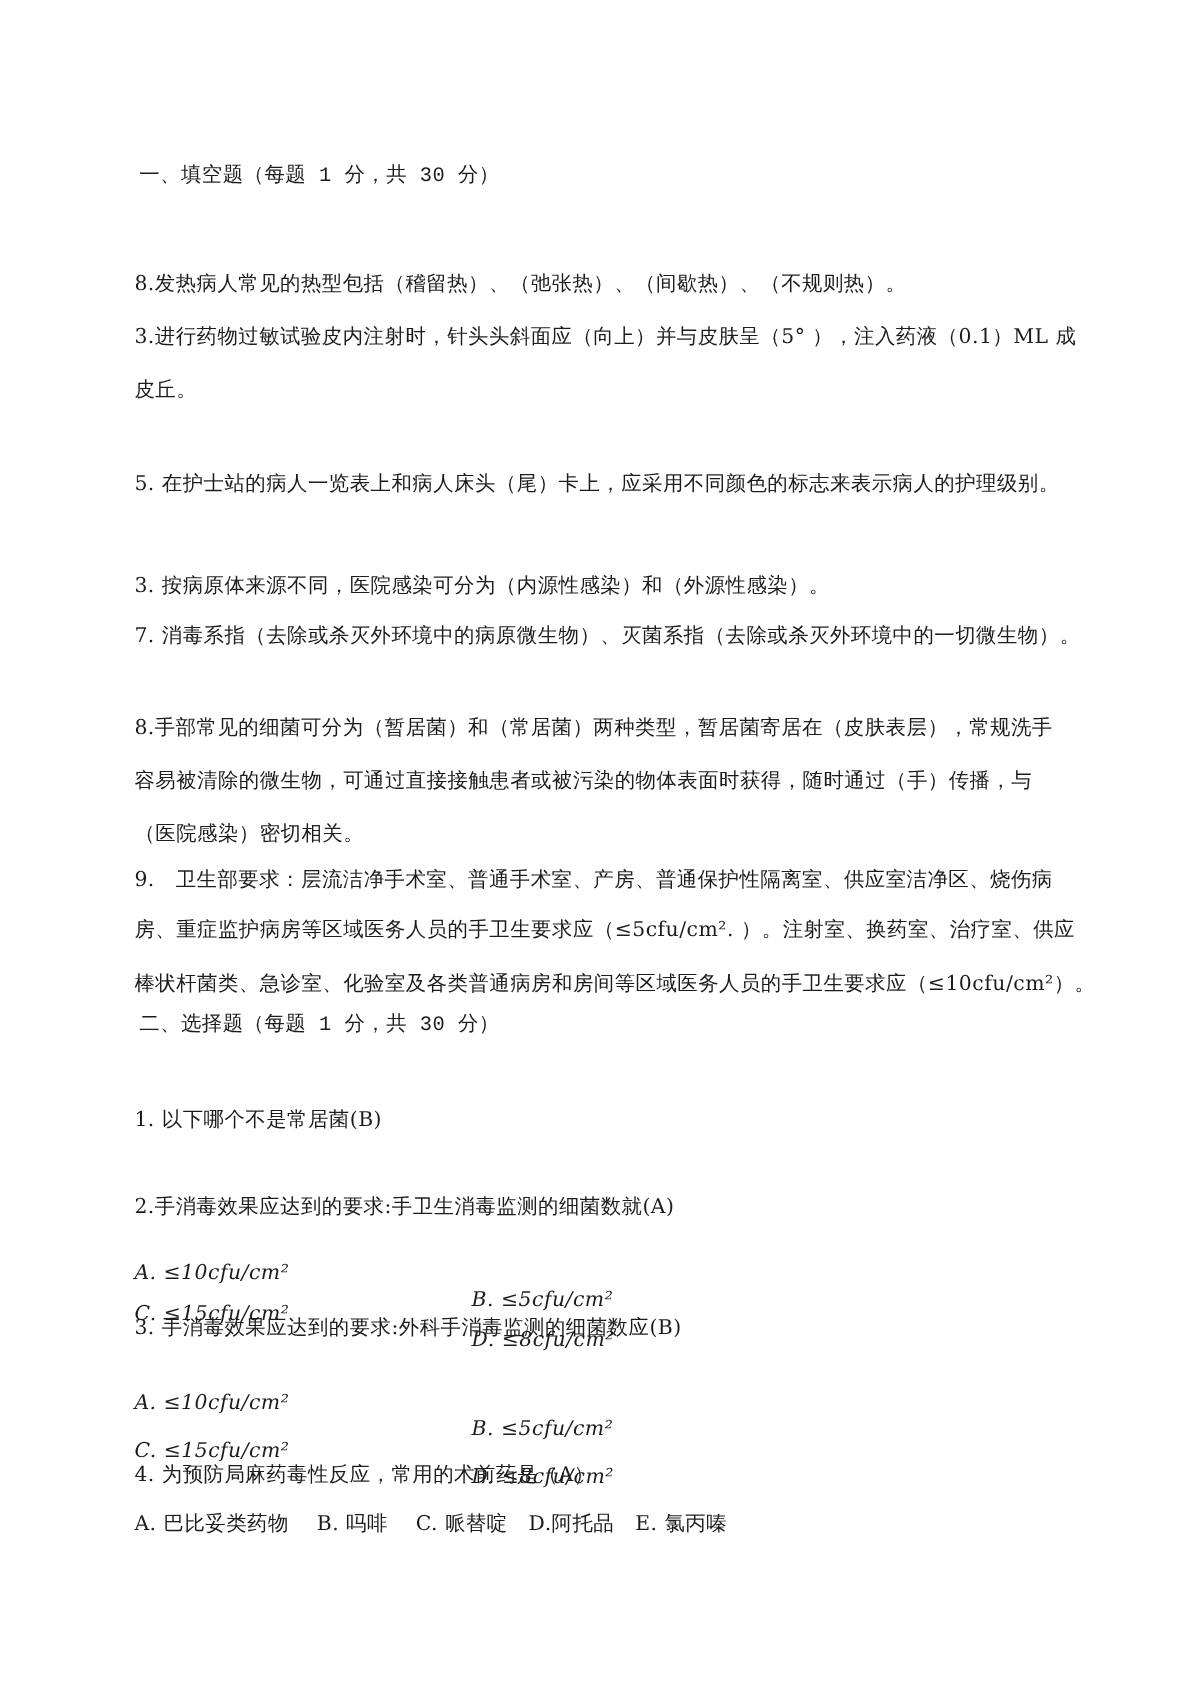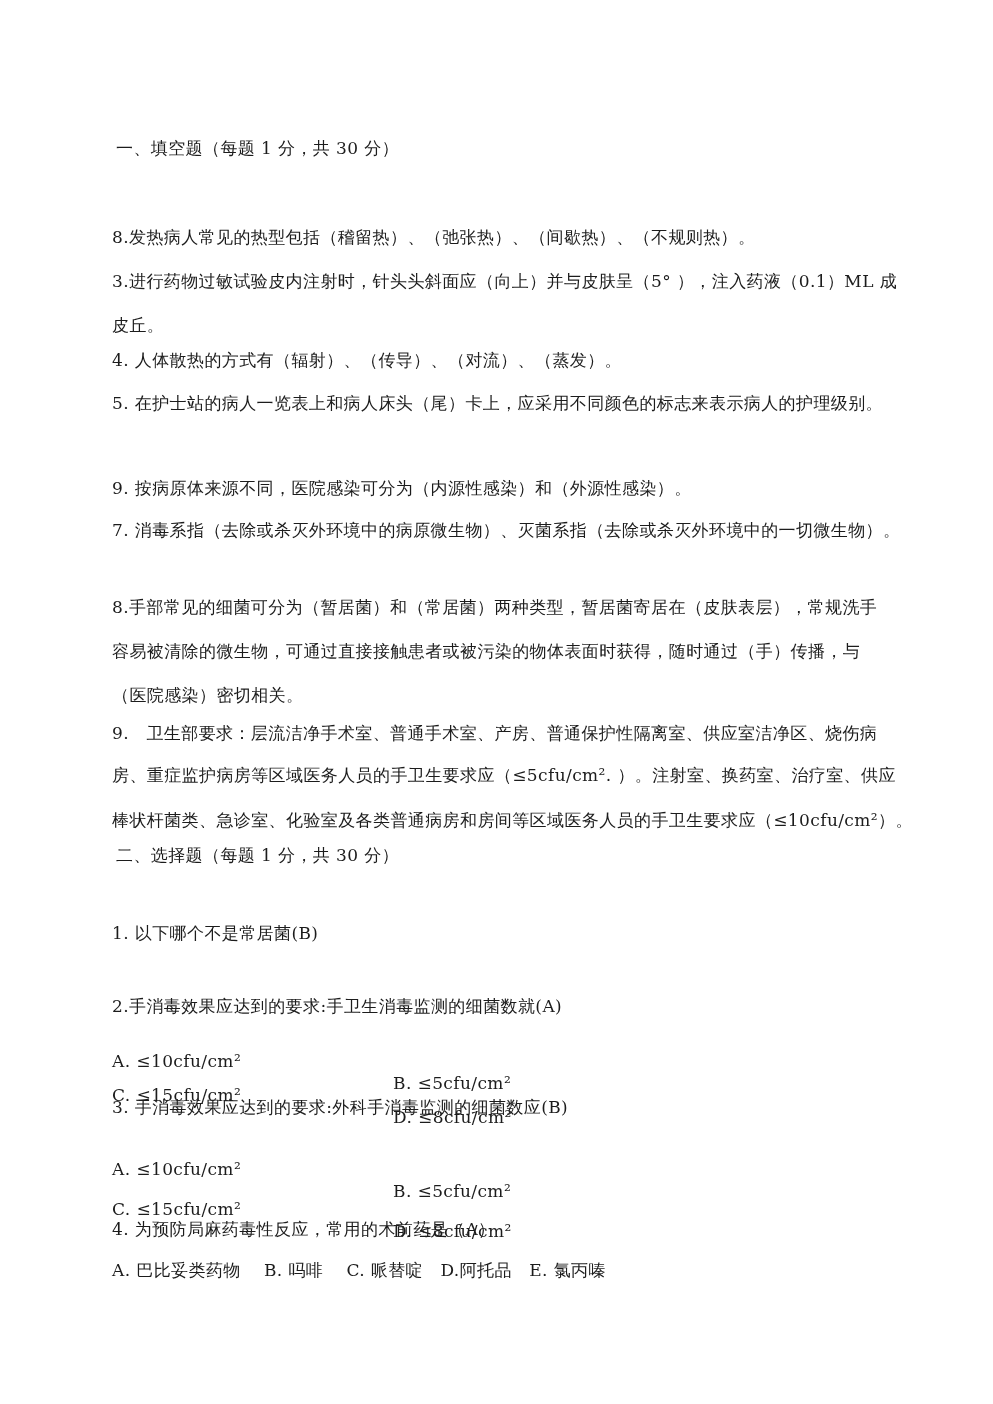--- a/index.html
+++ b/index.html
@@ -20,23 +20,25 @@
     position: absolute;
     left: 112px;
     width: 810px;
     font-size: 17px;
     line-height: 22px;
     letter-spacing: 0.4px;
     white-space: pre;
   }
   .heading {
     left: 116px;
+    font-family: Liberation Mono, monospace;
   }
   .two-col {
     width: 810px;
+    font-style: italic;
   }
   .two-col .col-a {
     position: absolute;
     left: 0;
     white-space: pre;
   }
   .two-col .col-b {
     position: absolute;
     left: 281px;
     white-space: pre;
@@ -44,23 +46,22 @@
 </style>
 </head>
 <body>
 
 <div class="page">
 
   <div class="line heading" style="top:137px">一、填空题（每题 1 分，共 30 分）</div>
   <div class="line" style="top:226px">8.发热病人常见的热型包括（稽留热）、（弛张热）、（间歇热）、（不规则热）。</div>
   <div class="line" style="top:270px">3.进行药物过敏试验皮内注射时，针头头斜面应（向上）并与皮肤呈（5° ），注入药液（0.1）ML 成</div>
   <div class="line" style="top:314px">皮丘。</div>
-  <div class="line" style="top:349px">4. 人体散热的方式有（辐射）、（传导）、（对流）、（蒸发）。</div>
   <div class="line" style="top:392px">5. 在护士站的病人一览表上和病人床头（尾）卡上，应采用不同颜色的标志来表示病人的护理级别。</div>
-  <div class="line" style="top:477px">9. 按病原体来源不同，医院感染可分为（内源性感染）和（外源性感染）。</div>
+  <div class="line" style="top:477px">3. 按病原体来源不同，医院感染可分为（内源性感染）和（外源性感染）。</div>
   <div class="line" style="top:519px">7. 消毒系指（去除或杀灭外环境中的病原微生物）、灭菌系指（去除或杀灭外环境中的一切微生物）。</div>
   <div class="line" style="top:596px">8.手部常见的细菌可分为（暂居菌）和（常居菌）两种类型，暂居菌寄居在（皮肤表层），常规洗手</div>
   <div class="line" style="top:640px">容易被清除的微生物，可通过直接接触患者或被污染的物体表面时获得，随时通过（手）传播，与</div>
   <div class="line" style="top:684px">（医院感染）密切相关。</div>
   <div class="line" style="top:722px">9.   卫生部要求：层流洁净手术室、普通手术室、产房、普通保护性隔离室、供应室洁净区、烧伤病</div>
   <div class="line" style="top:764px">房、重症监护病房等区域医务人员的手卫生要求应（≤5cfu/cm². ）。注射室、换药室、治疗室、供应</div>
   <div class="line" style="top:809px">棒状杆菌类、急诊室、化验室及各类普通病房和房间等区域医务人员的手卫生要求应（≤10cfu/cm²）。</div>
 
   <div class="line heading" style="top:844px">二、选择题（每题 1 分，共 30 分）</div>
   <div class="line" style="top:922px">1. 以下哪个不是常居菌(B)</div>

